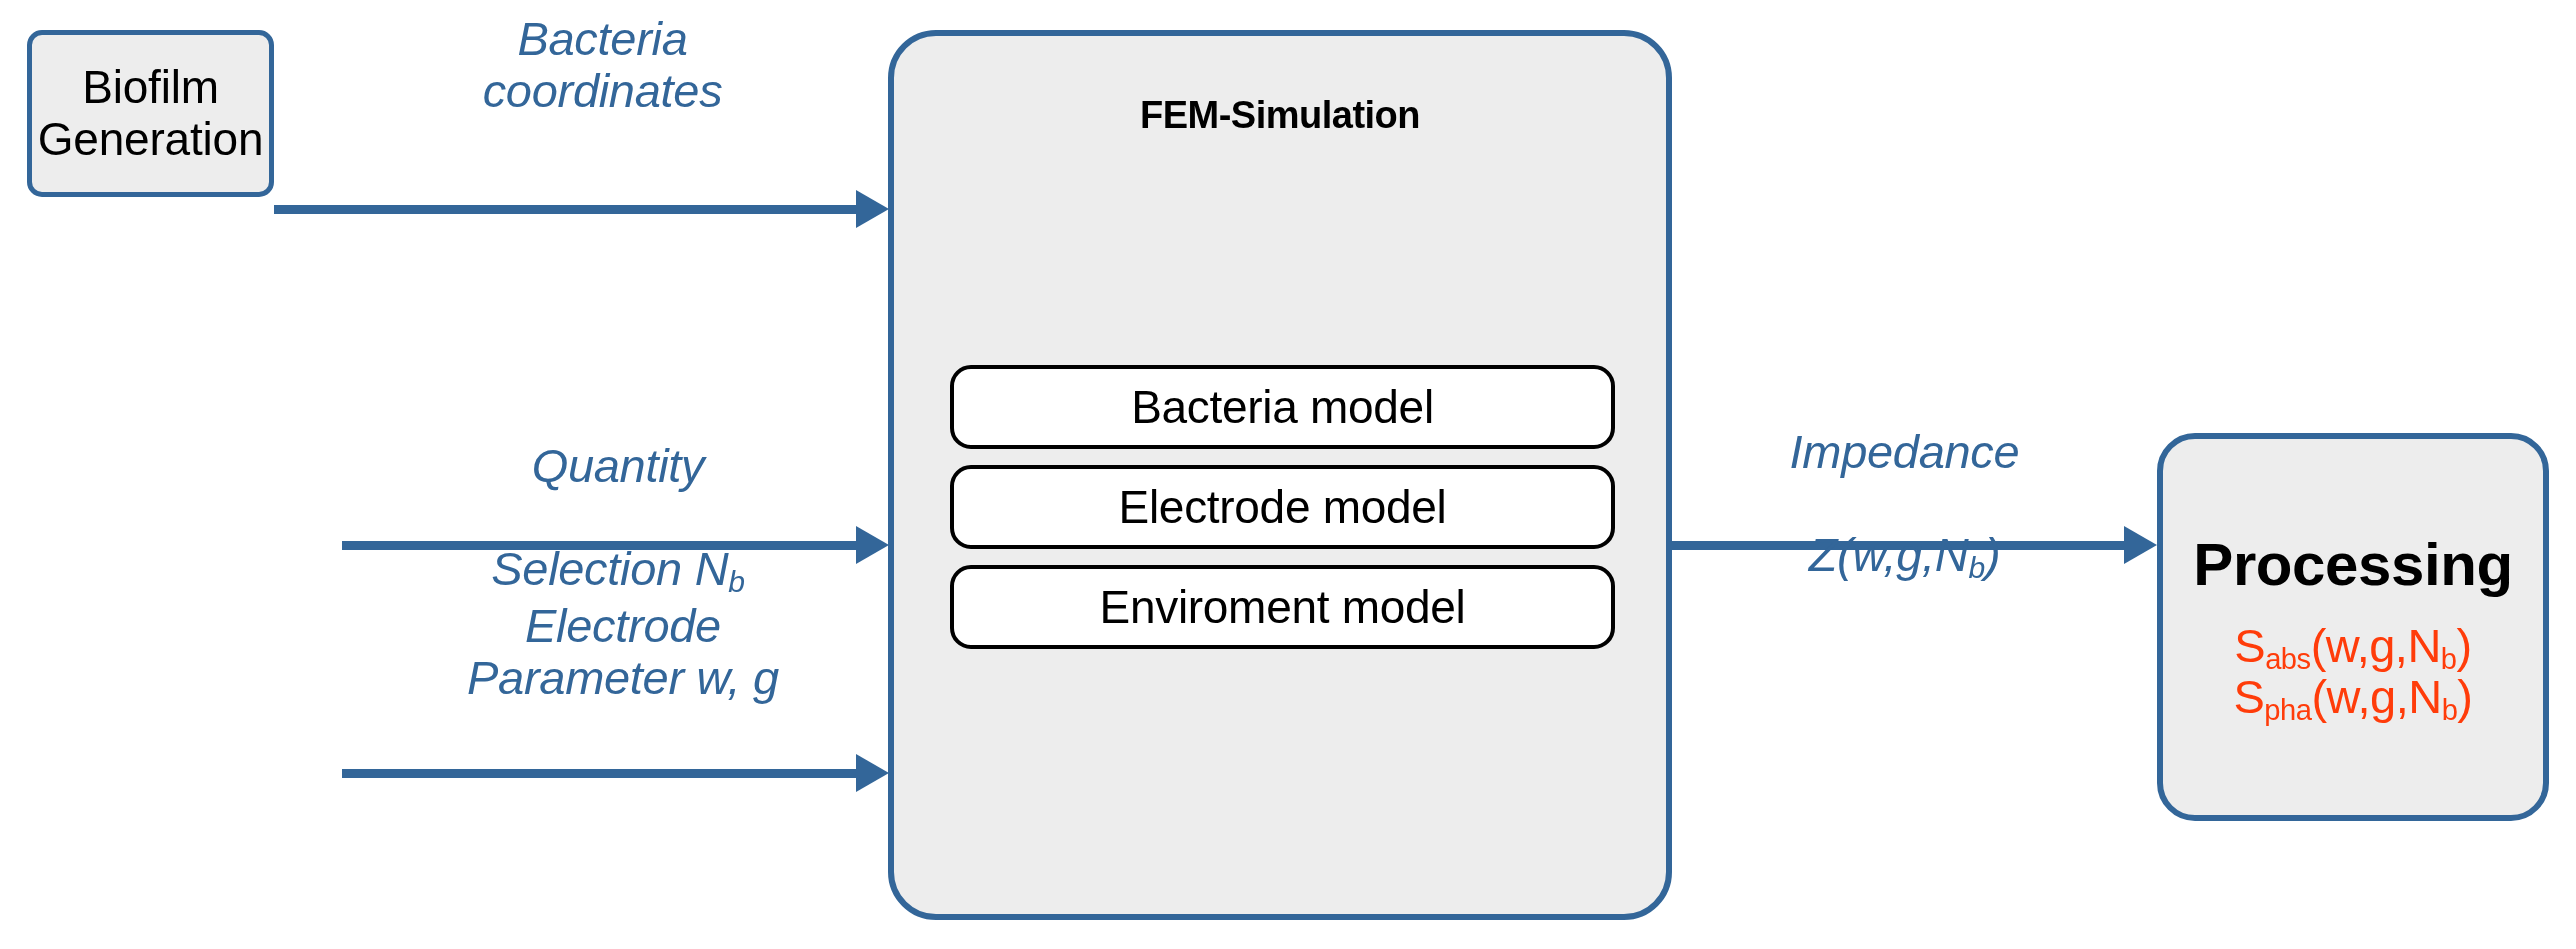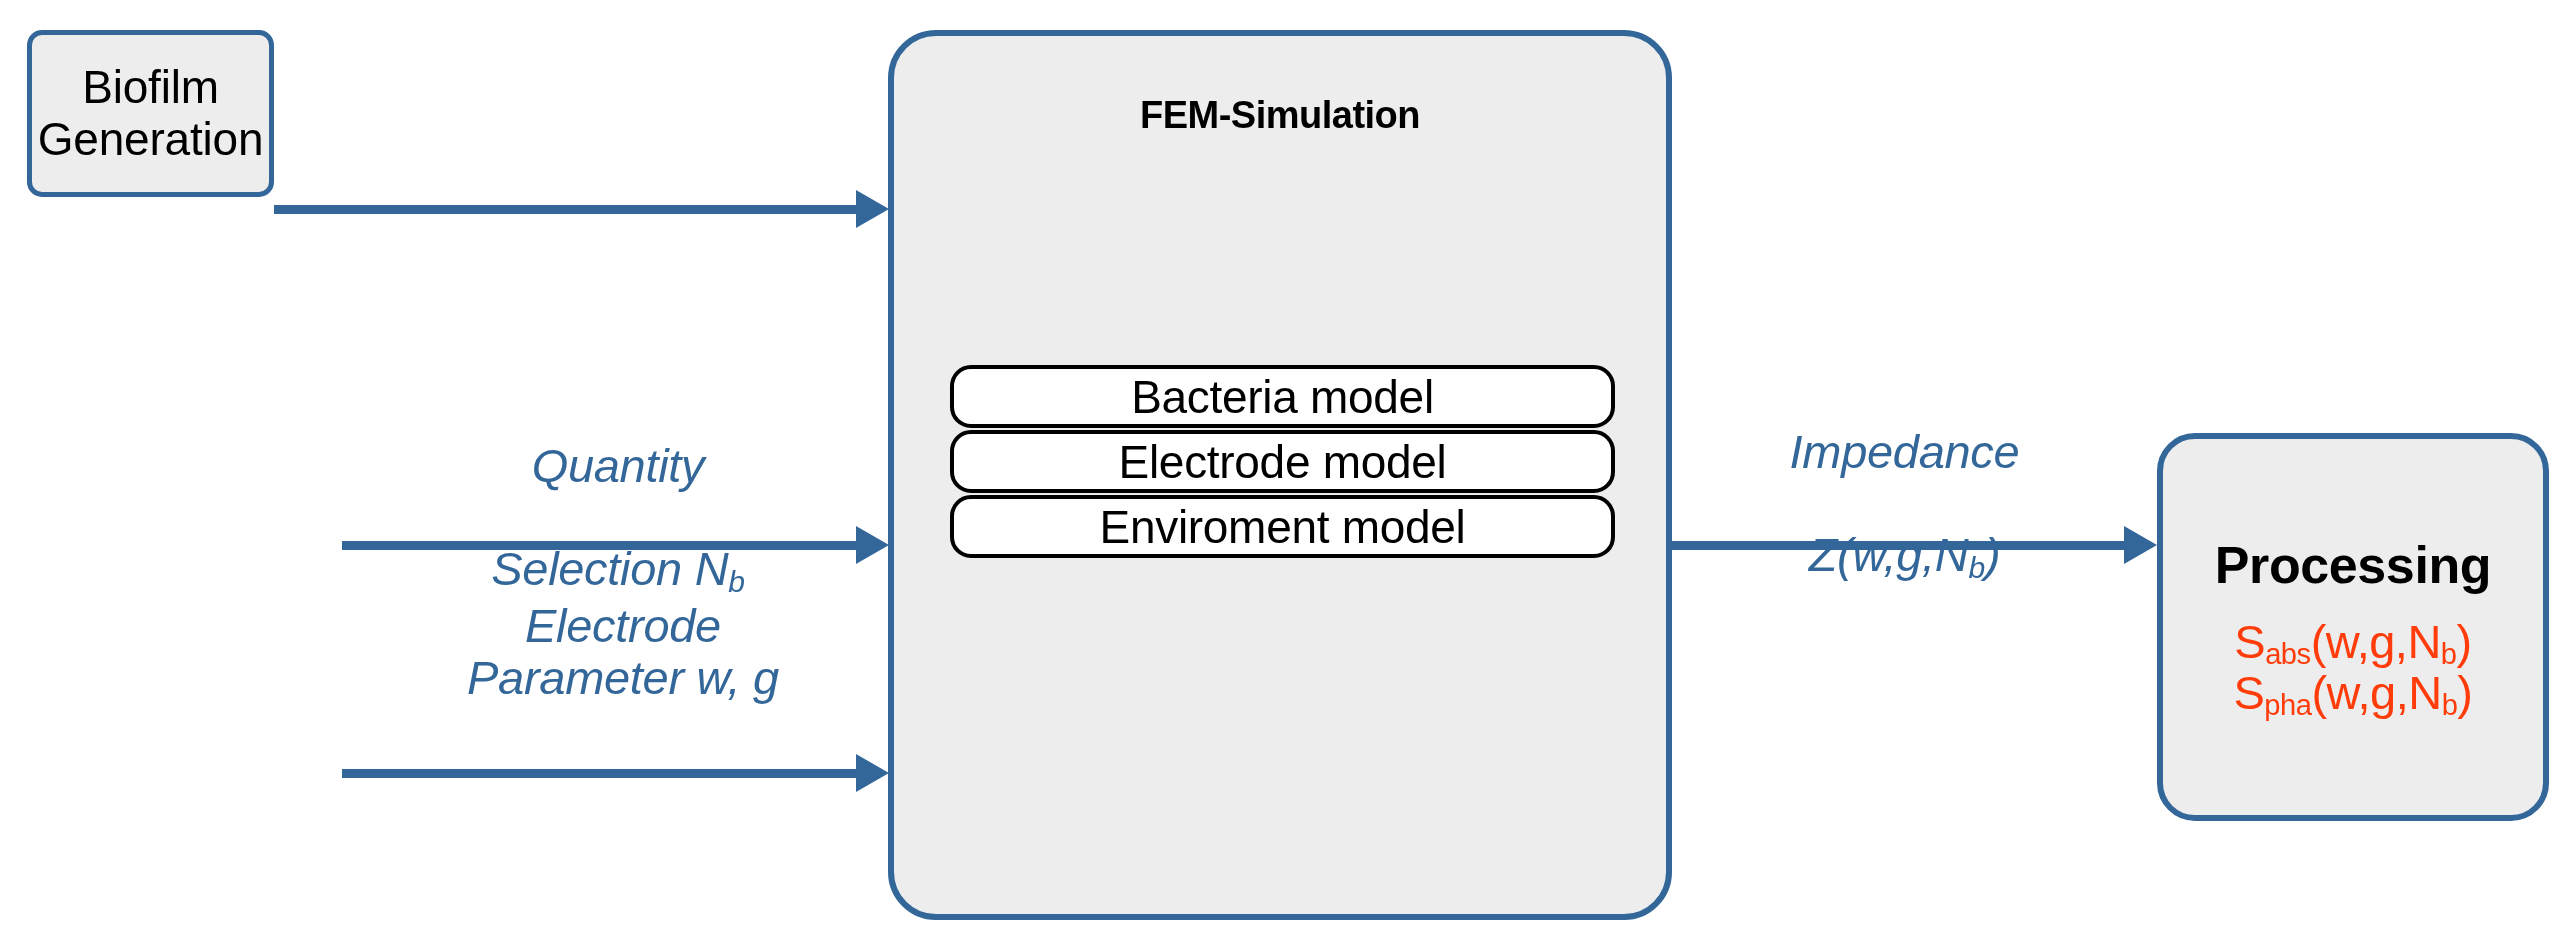--- a/index.html
+++ b/index.html
@@ -74,42 +74,42 @@
     width: 665px;
     display: flex;
     flex-direction: column;
     gap: 0px;
   }
   .model-box {
     box-sizing: border-box;
     background: #ffffff;
     border: 4.8px solid #000000;
     border-radius: 21px;
-    height: 63px;
+    height: 84px;
     display: flex;
     align-items: center;
     justify-content: center;
     font-size: 46px;
     color: #000000;
     letter-spacing: -0.3px;
-    margin-bottom: 2px;
+    margin-bottom: 16px;
   }
 
   
   #processing {
     left: 2157px;
     top: 433px;
     width: 392px;
     height: 388px;
     border-radius: 38px;
     border-width: 6.7px;
     justify-content: center;
   }
   #processing .node-title {
-    font-size: 52px;
+    font-size: 60px;
     font-weight: 700;
     letter-spacing: -0.4px;
     margin-bottom: 23px;
   }
   .formula {
     color: #ff3c0a;
     font-size: 47px;
     line-height: 1.08;
     text-align: center;
     letter-spacing: -0.5px;
@@ -169,20 +169,22 @@
 
   <div class="node" id="biofilm-generation">
     <div class="node-title">Biofilm
 Generation</div>
   </div>
 
   <div class="arrow" style="left:274px; top:205px; width:614px;">
     <div class="shaft" style="width:587px;"></div>
     <div class="head" style="left:582px;"></div>
   </div>
+  <div class="edge-label" style="left:449px; top:13.4px; width:307px;">Bacteria
+coordinates</div>
 
   <div class="arrow" style="left:342px; top:541px; width:546px;">
     <div class="shaft" style="width:518px;"></div>
     <div class="head" style="left:514px;"></div>
   </div>
   <div class="edge-label" style="left:431px; top:388px; width:374px;">
     <div>Quantity</div>
     <div><span>Selection N</span><sub>b</sub></div>
   </div>
 

